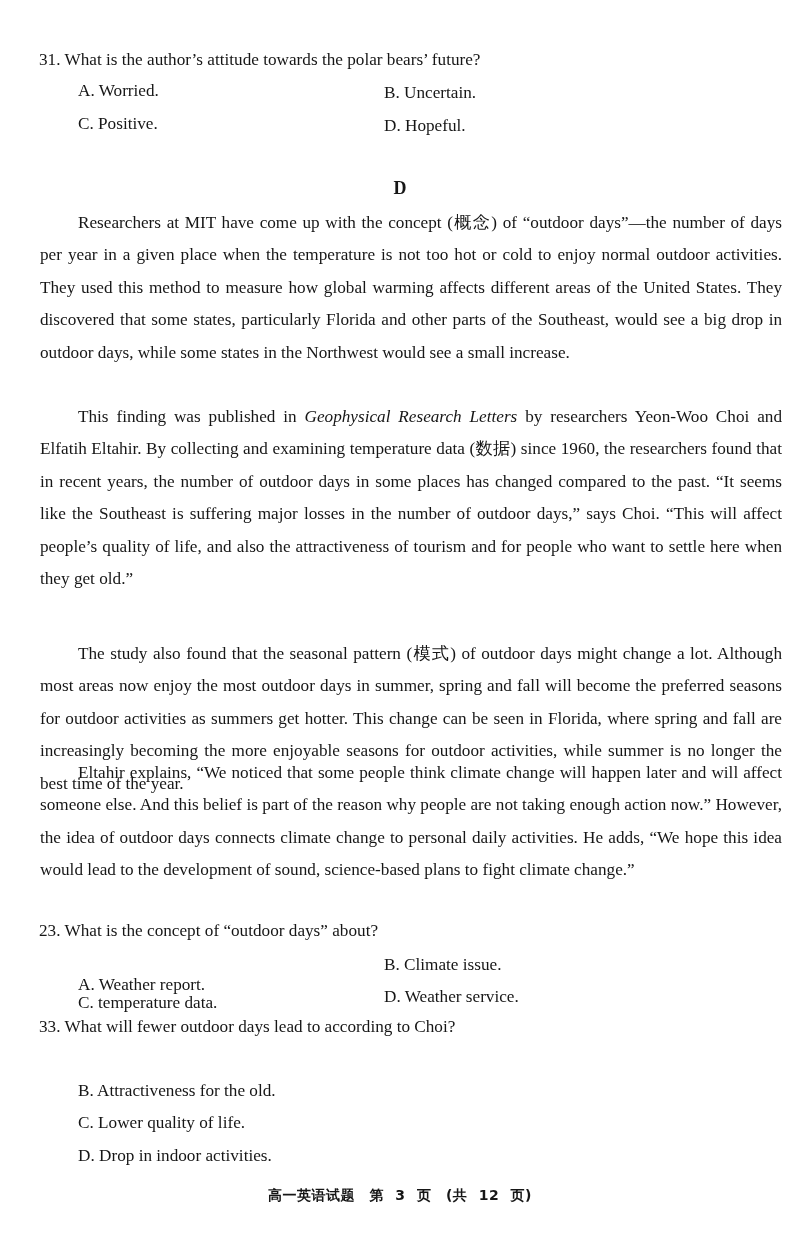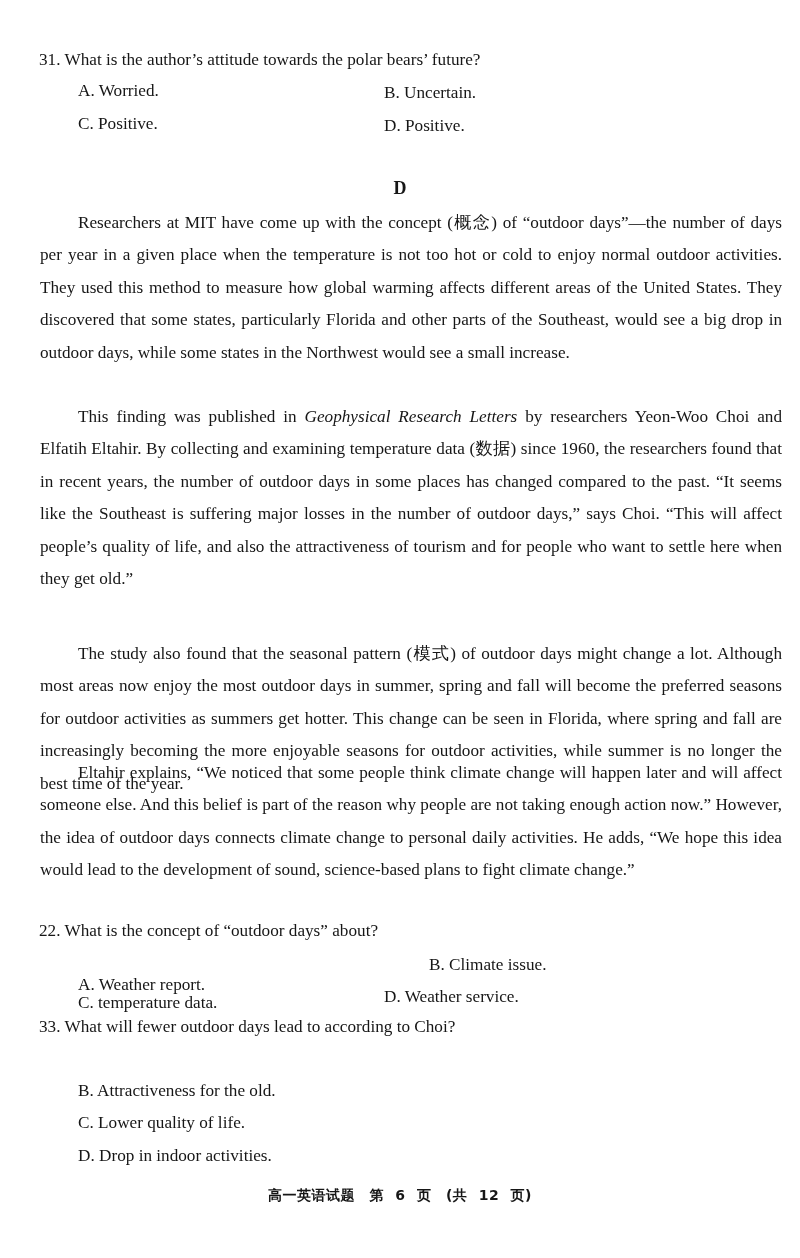--- a/index.html
+++ b/index.html
@@ -31,45 +31,45 @@
 </style>
 </head>
 <body>
 
 <div class="page">
 
   <div class="line q" style="top:50px;">31. What is the author’s attitude towards the polar bears’ future?</div>
   <div class="line opt-l" style="top:81px;">A. Worried.</div>
   <div class="line opt-r" style="top:83px;">B. Uncertain.</div>
   <div class="line opt-l" style="top:114px;">C. Positive.</div>
-  <div class="line opt-r" style="top:116px;">D. Positive.</div>
+  <div class="line opt-r" style="top:116px;">D. Hopeful.</div>
 
   <div class="heading-d">D</div>
 
   <div class="para" style="top:207px;">
     <p>Researchers at MIT have come up with the concept (概念) of “outdoor days”—the number of days per year in a given place when the temperature is not too hot or cold to enjoy normal outdoor activities. They used this method to measure how global warming affects different areas of the United States. They discovered that some states, particularly Florida and other parts of the Southeast, would see a big drop in outdoor days, while some states in the Northwest would see a small increase.</p>
   </div>
 
   <div class="para" style="top:401px;">
     <p><span>This finding was published in </span><i>Geophysical Research Letters</i><span> by researchers Yeon-Woo Choi and Elfatih Eltahir. By collecting and examining temperature data (数据) since 1960, the researchers found that in recent years, the number of outdoor days in some places has changed compared to the past. “It seems like the Southeast is suffering major losses in the number of outdoor days,” says Choi. “This will affect people’s quality of life, and also the attractiveness of tourism and for people who want to settle here when they get old.”</span></p>
   </div>
 
   <div class="para" style="top:595px;margin-top:43px;">
     <p>The study also found that the seasonal pattern (模式) of outdoor days might change a lot. Although most areas now enjoy the most outdoor days in summer, spring and fall will become the preferred seasons for outdoor activities as summers get hotter. This change can be seen in Florida, where spring and fall are increasingly becoming the more enjoyable seasons for outdoor activities, while summer is no longer the best time of the year.</p>
   </div>
 
   <div class="para" style="top:757px;">
     <p>Eltahir explains, “We noticed that some people think climate change will happen later and will affect someone else. And this belief is part of the reason why people are not taking enough action now.” However, the idea of outdoor days connects climate change to personal daily activities. He adds, “We hope this idea would lead to the development of sound, science-based plans to fight climate change.”</p>
   </div>
 
-  <div class="line q" style="top:921px;">22. What is the concept of “outdoor days” about?</div>
+  <div class="line q" style="top:921px;">23. What is the concept of “outdoor days” about?</div>
   <div class="line opt-l" style="top:953px;margin-top:22px;">A. Weather report.</div>
-  <div class="line opt-r" style="top:955px;margin-left:45px;">B. Climate issue.</div>
+  <div class="line opt-r" style="top:955px;">B. Climate issue.</div>
   <div class="line opt-l" style="top:985px;margin-top:8px;">C. temperature data.</div>
   <div class="line opt-r" style="top:987px;">D. Weather service.</div>
 
   <div class="line q" style="top:1017px;">33. What will fewer outdoor days lead to according to Choi?</div>
   <div class="line opt-l" style="top:1081px;">B. Attractiveness for the old.</div>
   <div class="line opt-l" style="top:1113px;">C. Lower quality of life.</div>
   <div class="line opt-l" style="top:1146px;">D. Drop in indoor activities.</div>
 
-  <div class="footer">高一英语试题　第 6 页　(共 12 页)</div>
+  <div class="footer">高一英语试题　第 3 页　(共 12 页)</div>
 </div>
 
 </body></html>

